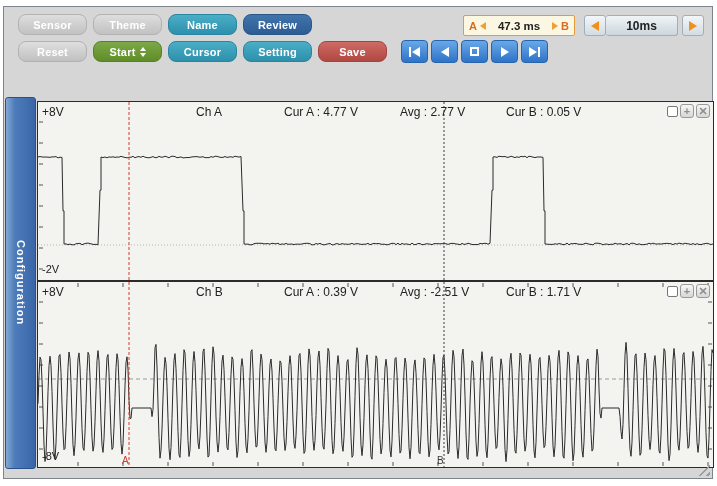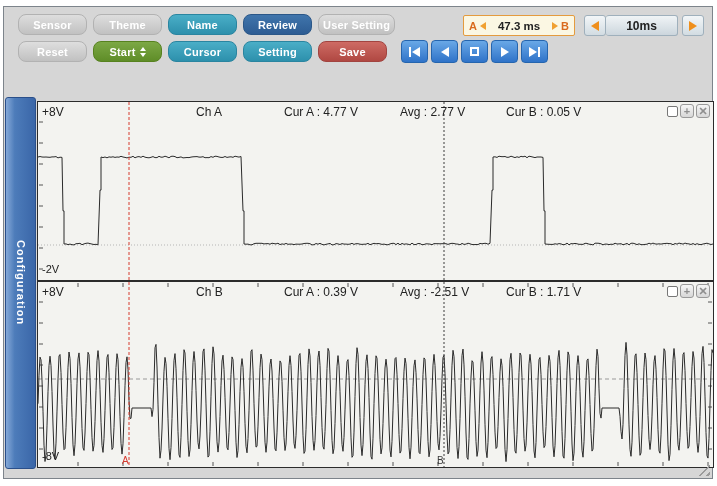--- a/index.html
+++ b/index.html
@@ -90,21 +90,20 @@
 <div class="stage">
   <div class="window">
 
 
     <div class="toolbar">
       <div class="btn-row">
         <span class="btn gray">Sensor</span>
         <span class="btn gray">Theme</span>
         <span class="btn teal">Name</span>
         <span class="btn navy">Review</span>
-        <span class="btn gray">User Setting</span>
       </div>
       <div class="btn-row">
         <span class="btn gray">Reset</span>
         <span class="btn green">
             <span>Start</span>
             <span class="spin">
               <i class="up"></i>
               <i class="dn"></i>
             </span>
           </span>

